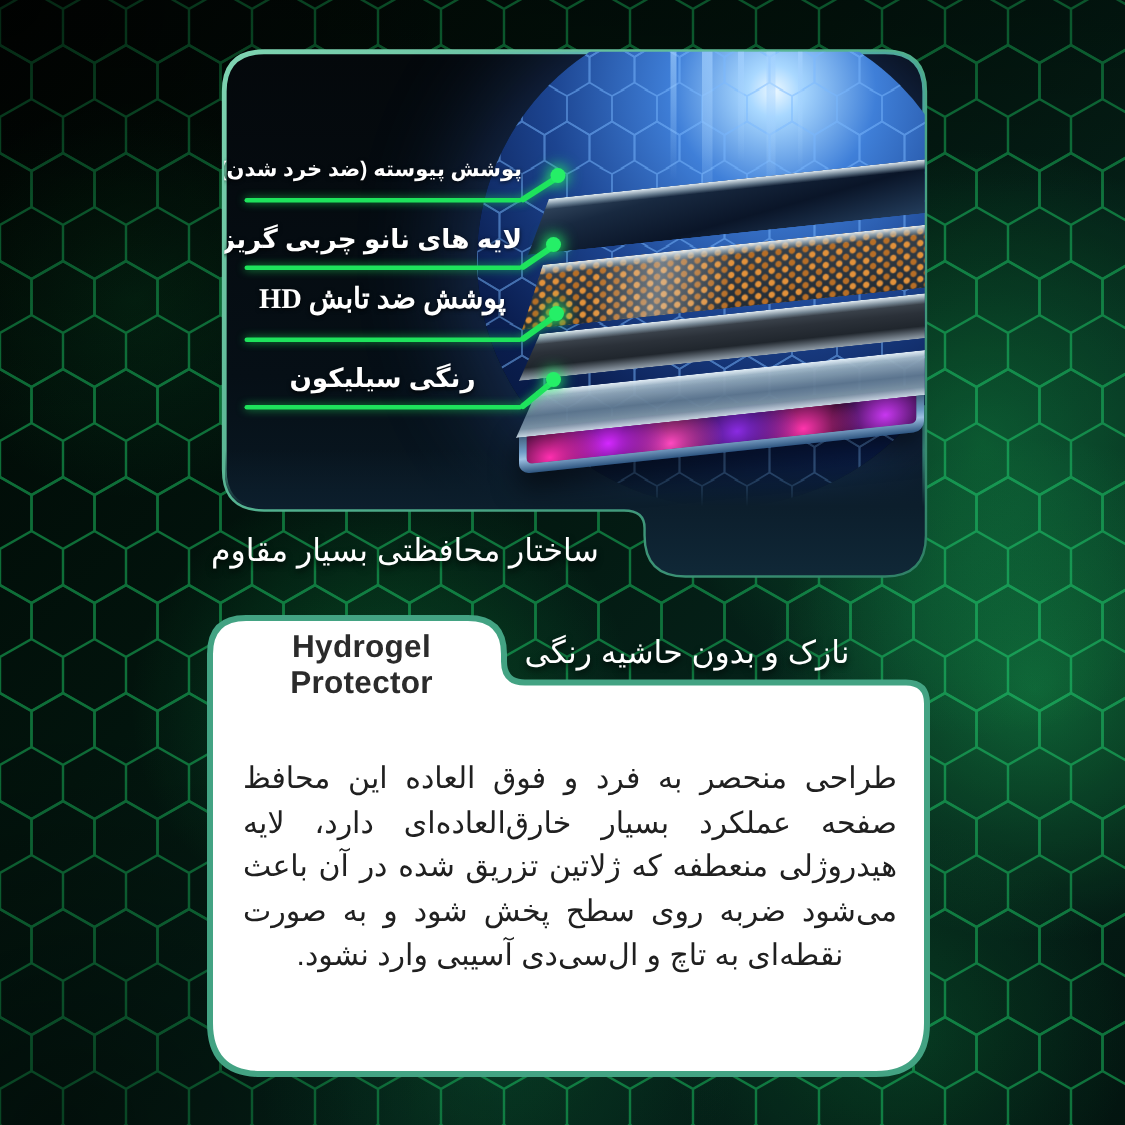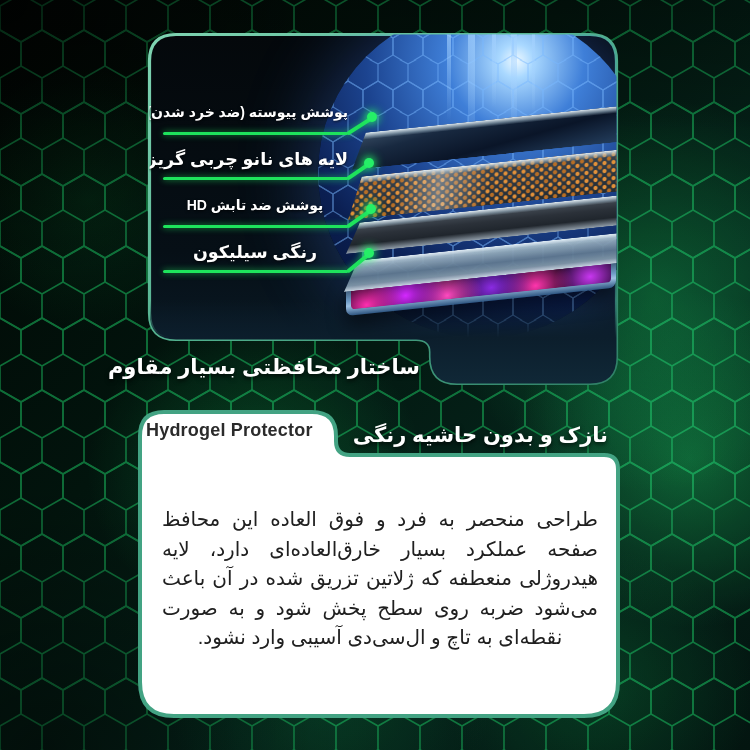--- a/index.html
+++ b/index.html
@@ -111,28 +111,28 @@
     direction:rtl; white-space:nowrap; text-shadow:0 1px 3px rgba(0,0,0,.8);
   }
   .underline { left:163px; width:185px; height:3.5px; border-radius:2px;
     background:#1ee35c; box-shadow:0 0 6px rgba(30,227,92,.7); }
   .connector { height:3.5px; border-radius:2px; background:#1ee35c;
     transform-origin:left center; box-shadow:0 0 6px rgba(30,227,92,.7); }
   .dot { width:10px; height:10px; border-radius:50%; background:#25ef67;
     box-shadow:0 0 9px 2px rgba(37,239,103,.85); }
 
   .heading {
-    color:#fff; font-weight:bold; direction:rtl; text-align:right; white-space:nowrap;
+    color:#fff; font-weight:normal; direction:rtl; text-align:center; white-space:nowrap;
     text-shadow:0 2px 4px rgba(0,0,0,.75);
   }
 
   
   #card-title {
-    left:146px; top:420px; width:190px; 
-    font-size:18px; font-weight:bold; color:#2b2b2b; letter-spacing:.2px;
+    left:146px; top:420px; width:190px; text-align:center;
+    font-size:21px; font-weight:bold; color:#2b2b2b; letter-spacing:.2px;
   }
   #card-body {
     left:162px; top:505px; width:436px; height:160px;
     direction:rtl; text-align:justify; text-align-last:center;
     font-size:20px; line-height:29.5px; font-weight:400; color:#202020;
   }
 
   
   #brand-logo {
     left:30px; top:625px; width:95px; height:95px; border-radius:50%;
@@ -216,21 +216,21 @@
     <div class="abs callout-label" style="top:104px; font-size:14px;">پوشش پیوسته (ضد خرد شدن)</div>
     <div class="abs underline" style="top:131.5px;"></div>
     <div class="abs connector" style="left:347px; top:131.5px; width:30px; transform:rotate(-32.6deg);"></div>
     <div class="abs dot" style="left:367px; top:112px;"></div>
 
     <div class="abs callout-label" style="top:149px; font-size:17.5px;">لایه های نانو چربی گریزی</div>
     <div class="abs underline" style="top:176.5px;"></div>
     <div class="abs connector" style="left:347px; top:176.5px; width:27px; transform:rotate(-34.3deg);"></div>
     <div class="abs dot" style="left:364px; top:158px;"></div>
 
-    <div class="abs callout-label" style="top:197px; font-size:14px;">پوشش ضد تابش HD</div>
+    <div class="abs callout-label" style="top:187px; font-size:19px;font-family:Liberation Serif, serif;">پوشش ضد تابش HD</div>
     <div class="abs underline" style="top:224.5px;"></div>
     <div class="abs connector" style="left:347px; top:224.5px; width:30px; transform:rotate(-35.3deg);"></div>
     <div class="abs dot" style="left:366px; top:204px;"></div>
 
     <div class="abs callout-label" style="top:242px; font-size:17.5px;">رنگی سیلیکون</div>
     <div class="abs underline" style="top:269.5px;"></div>
     <div class="abs connector" style="left:347px; top:269.5px; width:29px; transform:rotate(-39.3deg);"></div>
     <div class="abs dot" style="left:364px; top:248px;"></div>
   </div>
 

